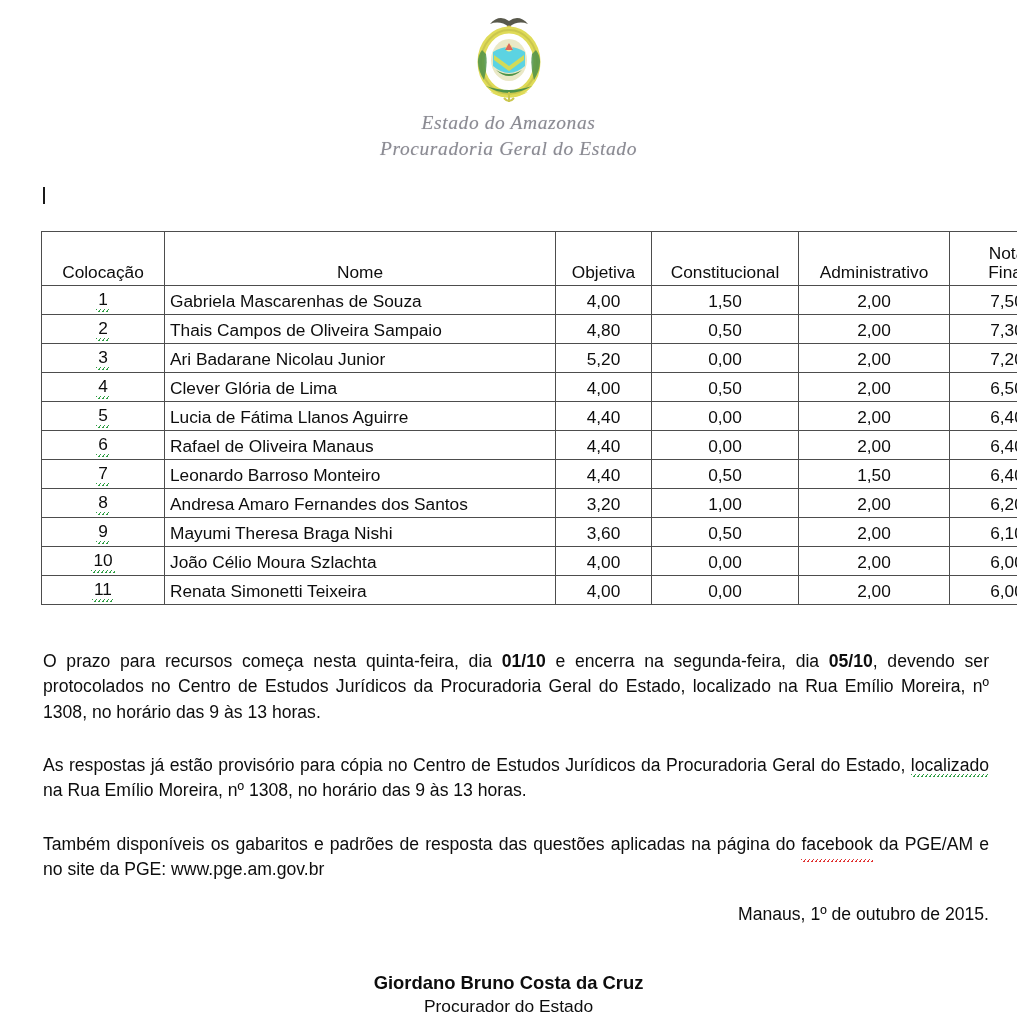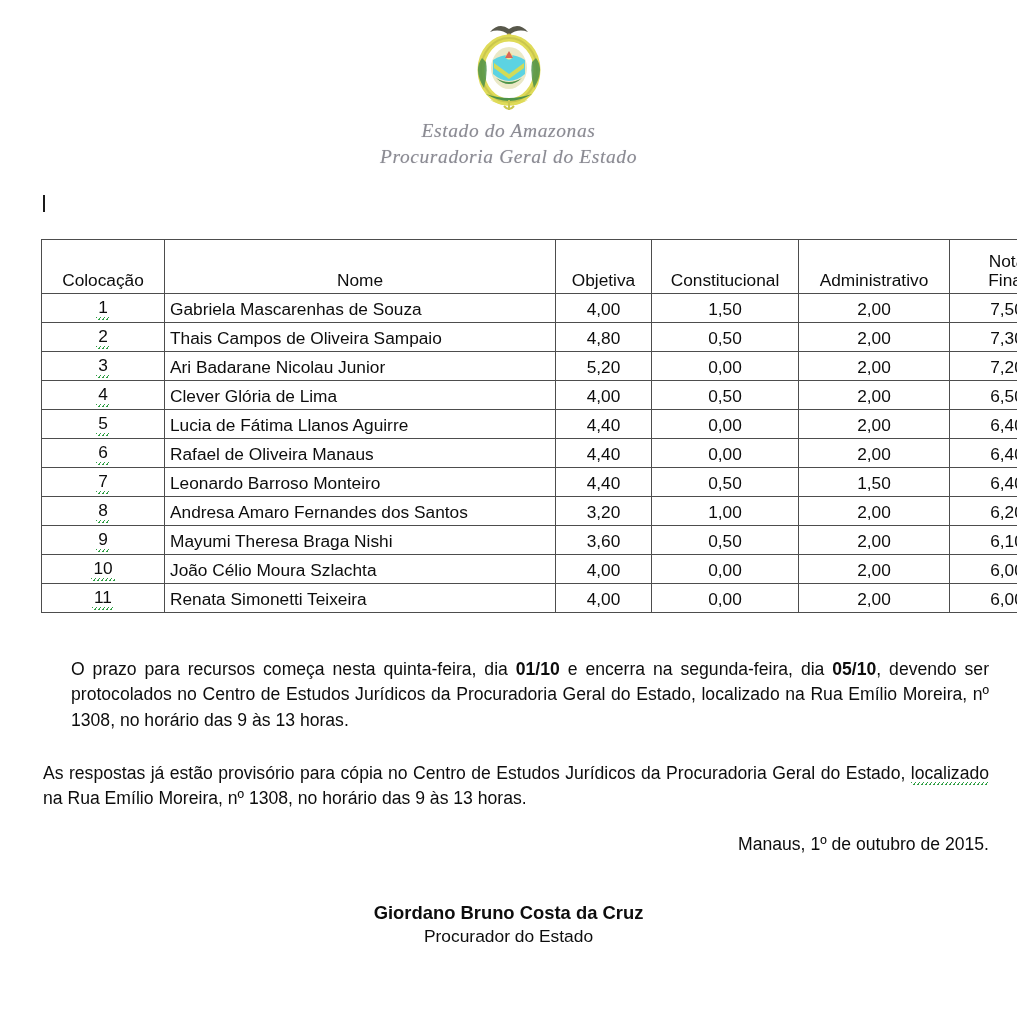--- a/index.html
+++ b/index.html
@@ -13,21 +13,21 @@
     height: 1024px;
     position: relative;
     font-family: "Liberation Sans", sans-serif;
     color: #0d0d0d;
     overflow: hidden;
   }
 
   
   .doc-header {
     text-align: center;
-    padding-top: 16px;
+    padding-top: 8px;
   }
   .crest {
     width: 86px;
     height: 96px;
     margin: 0 auto;
     position: relative;
     opacity: .92;
   }
   .crest svg { display: block; }
 
@@ -128,21 +128,21 @@
   }
 
   
   .body-text { margin: 0 28px 0 43px; }
   .para {
     font-size: 17.6px;
     line-height: 1.44;
     text-align: justify;
     margin-top: 28px;
   }
-  .para.p1 { margin-top: 44px; margin-left: 28px; }
+  .para.p1 { margin-top: 44px; }
   .para b { font-weight: bold; }
 
   .date-line {
     margin: 22px 28px 0 43px;
     font-size: 17.6px;
     text-align: right;
   }
 
   
   .signature {
@@ -302,20 +302,21 @@
         </tr>
       </tbody>
   </table>
 </div>
 
 <div class="body-text">
   <p class="para p1"><span>O prazo para recursos começa nesta quinta-feira, dia </span><b>01/10</b><span> e encerra na segunda-feira, dia </span><b>05/10</b><span>, devendo ser protocolados no Centro de Estudos Jurídicos da Procuradoria Geral do Estado, localizado na Rua Emílio Moreira, nº 1308, no horário das 9 às 13 horas.</span></p>
 
   <p class="para"><span>As respostas já estão provisório para cópia no Centro de Estudos Jurídicos da Procuradoria Geral do Estado, </span><span class="sq-green">localizado</span><span> na Rua Emílio Moreira, nº 1308, no horário das 9 às 13 horas.</span></p>
 
+  <p class="para"><span>Também disponíveis os gabaritos e padrões de resposta das questões aplicadas na página do </span><span class="sq-red">facebook</span><span> da PGE/AM e no site da PGE: www.pge.am.gov.br</span></p>
 </div>
 
 <div class="date-line">Manaus, 1º de outubro de 2015.</div>
 
 <div class="signature">
   <div class="sig-name">Giordano Bruno Costa da Cruz</div>
   <div class="sig-role">Procurador do Estado</div>
 </div>
 
 </body></html>

